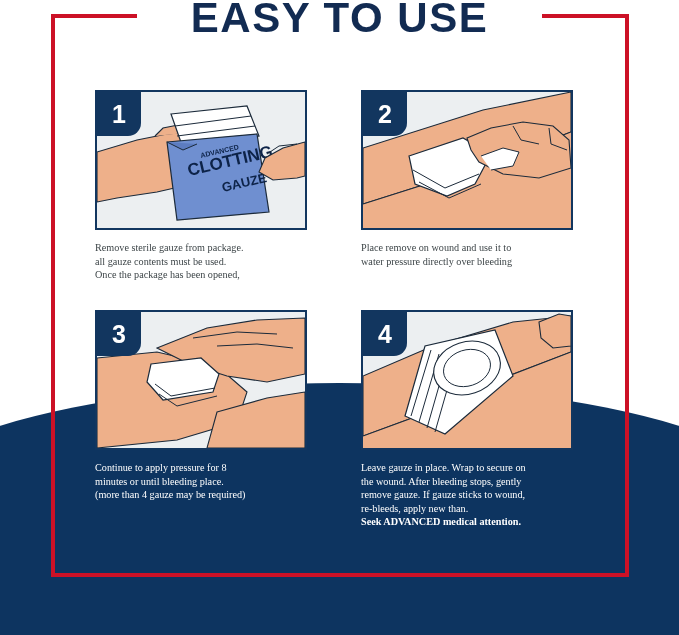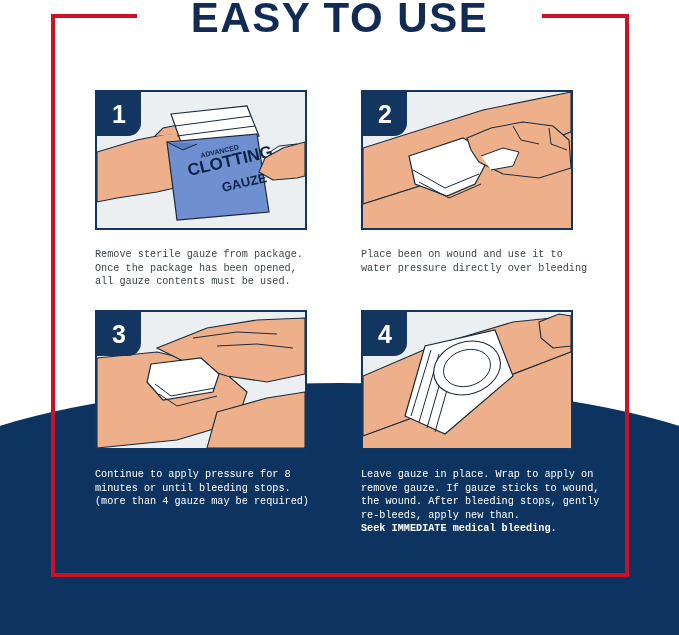--- a/index.html
+++ b/index.html
@@ -55,24 +55,24 @@
   .badge{
     position:absolute;left:0;top:0;width:44px;height:44px;
     background:#12365f;border-bottom-right-radius:13px;
     z-index:4;color:#ffffff;
     font-size:25px;font-weight:bold;
     display:flex;align-items:center;justify-content:center;
     font-family:"Liberation Sans","DejaVu Sans",sans-serif;
   }
   .art{position:absolute;left:0;top:0;width:208px;height:136px;}
   .caption{
-    margin-top:18px;width:218px;
+    margin-top:11px;width:218px;
     font-size:10.2px;line-height:13.6px;
     color:#3d4548;
-    font-family:Liberation Mono, monospace;
+    font-family:Liberation Serif, serif;
   }
   .caption.on-navy{color:#ffffff;}
   .caption .ln{display:block;white-space:nowrap;}
   .caption .strong{font-weight:bold;}
 </style>
 </head>
 <body>
 
 <div id="navy-bg"></div>
 <div id="navy-bottom"></div>
@@ -106,22 +106,22 @@
         <text x="92" y="84" font-family="Liberation Sans, sans-serif" font-size="17" font-weight="bold" fill="#0d2348" transform="rotate(-13 92 84)">CLOTTING</text>
         <text x="126" y="100" font-family="Liberation Sans, sans-serif" font-size="13" font-weight="bold" fill="#0d2348" transform="rotate(-13 126 100)">GAUZE</text>
 
         <path d="M208 50 L186 56 L168 66 L162 80 L176 88 L200 86 L208 84 Z" fill="#eeb08a" stroke="#1b2a3a" stroke-width="1.1"></path>
         <path d="M170 62 L182 54 L200 52" fill="none" stroke="#1b2a3a" stroke-width="1"></path>
       </svg>
       <div class="badge">1</div>
     </div>
     <div class="caption">
       <span class="ln">Remove sterile gauze from package.</span>
+      <span class="ln">all gauze contents must be used.</span>
       <span class="ln">Once the package has been opened,</span>
-      <span class="ln">all gauze contents must be used.</span>
     </div>
   </div>
 
   <div class="step step-2">
     <div class="panel">
       <svg class="art" viewBox="0 0 208 136">
         <rect x="0" y="0" width="208" height="136" fill="#eceff1"></rect>
 
         <path d="M0 56 L120 18 L208 0 L208 40 L120 74 L0 112 Z" fill="#eeb08a" stroke="#1b2a3a" stroke-width="1.1"></path>
         <path d="M0 112 L120 74 L208 40 L208 136 L0 136 Z" fill="#eeb08a" stroke="none"></path>
@@ -132,21 +132,21 @@
         <path d="M56 90 L86 106 L118 92" fill="none" stroke="#1b2a3a" stroke-width="1"></path>
 
         <path d="M104 46 L128 36 L160 30 L190 34 L206 48 L208 76 L176 86 L140 82 L116 70 L108 58 Z" fill="#eeb08a" stroke="#1b2a3a" stroke-width="1.1"></path>
         <path d="M118 64 L140 56 L156 60 L150 74 L128 78" fill="#ffffff" stroke="#1b2a3a" stroke-width="1"></path>
         <path d="M150 34 L158 48 L176 52" fill="none" stroke="#1b2a3a" stroke-width="1"></path>
         <path d="M186 36 L188 52 L204 58" fill="none" stroke="#1b2a3a" stroke-width="1"></path>
       </svg>
       <div class="badge">2</div>
     </div>
     <div class="caption">
-      <span class="ln">Place been on wound and use it to</span>
+      <span class="ln">Place remove on wound and use it to</span>
       <span class="ln">water pressure directly over bleeding</span>
     </div>
   </div>
 
   <div class="step step-3">
     <div class="panel">
       <svg class="art" viewBox="0 0 208 136">
         <rect x="0" y="0" width="208" height="136" fill="#eceff1"></rect>
 
         <path d="M0 46 L60 40 L120 54 L150 80 L140 110 L80 128 L0 136 Z" fill="#eeb08a" stroke="#1b2a3a" stroke-width="1.1"></path>
@@ -158,21 +158,21 @@
         <path d="M120 100 L170 86 L208 80 L208 136 L110 136 Z" fill="#eeb08a" stroke="#1b2a3a" stroke-width="1.1"></path>
 
         <path d="M54 52 L104 46 L122 62 L116 80 L66 88 L50 70 Z" fill="#ffffff" stroke="#1b2a3a" stroke-width="1.2"></path>
         <path d="M58 72 L74 84 L118 76" fill="none" stroke="#1b2a3a" stroke-width="1"></path>
         <path d="M62 82 L80 94 L120 84" fill="none" stroke="#1b2a3a" stroke-width="1"></path>
       </svg>
       <div class="badge">3</div>
     </div>
     <div class="caption on-navy">
       <span class="ln">Continue to apply pressure for 8</span>
-      <span class="ln">minutes or until bleeding stops.</span>
+      <span class="ln">minutes or until bleeding place.</span>
       <span class="ln">(more than 4 gauze may be required)</span>
     </div>
   </div>
 
   <div class="step step-4">
     <div class="panel">
       <svg class="art" viewBox="0 0 208 136">
         <rect x="0" y="0" width="208" height="136" fill="#eceff1"></rect>
 
         <path d="M0 64 L70 34 L150 10 L208 4 L208 40 L140 66 L60 102 L0 124 Z" fill="#eeb08a" stroke="#1b2a3a" stroke-width="1.1"></path>
@@ -186,21 +186,21 @@
         <path d="M56 110 L76 42" fill="none" stroke="#1b2a3a" stroke-width="1"></path>
         <path d="M64 116 L84 46" fill="none" stroke="#1b2a3a" stroke-width="1"></path>
         <path d="M72 120 L92 50" fill="none" stroke="#1b2a3a" stroke-width="1"></path>
 
         <ellipse cx="104" cy="56" rx="34" ry="26" fill="#ffffff" stroke="#1b2a3a" stroke-width="1.1" transform="rotate(-18 104 56)"></ellipse>
         <ellipse cx="104" cy="56" rx="24" ry="18" fill="#ffffff" stroke="#1b2a3a" stroke-width="0.9" transform="rotate(-18 104 56)"></ellipse>
       </svg>
       <div class="badge">4</div>
     </div>
     <div class="caption on-navy">
-      <span class="ln">Leave gauze in place. Wrap to apply on</span>
+      <span class="ln">Leave gauze in place. Wrap to secure on</span>
+      <span class="ln">the wound. After bleeding stops, gently</span>
       <span class="ln">remove gauze. If gauze sticks to wound,</span>
-      <span class="ln">the wound. After bleeding stops, gently</span>
       <span class="ln">re-bleeds, apply new than.</span>
-      <span class="ln strong">Seek IMMEDIATE medical bleeding.</span>
+      <span class="ln strong">Seek ADVANCED medical attention.</span>
     </div>
   </div>
 
 </div>
 
 </body></html>

